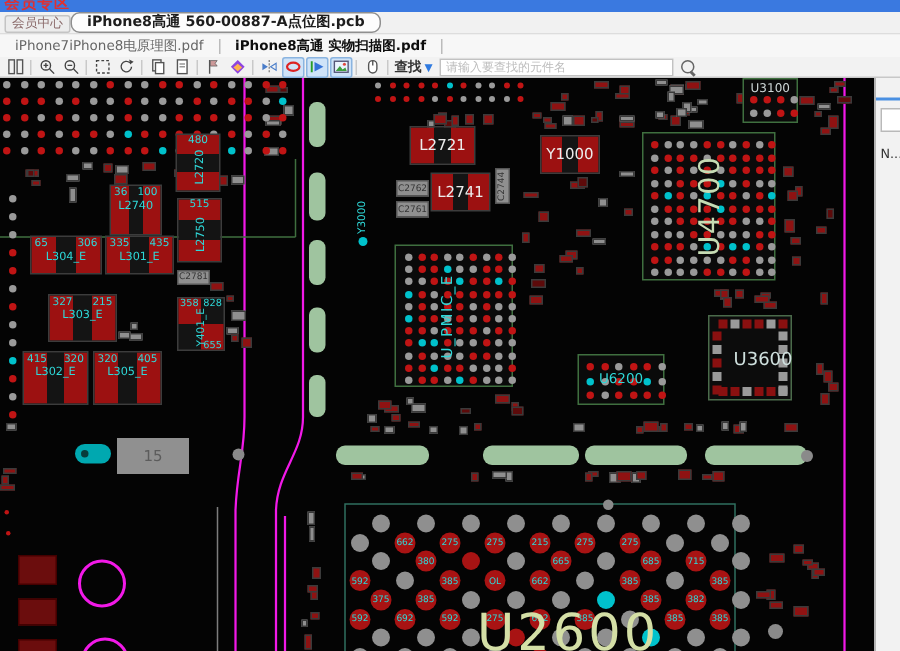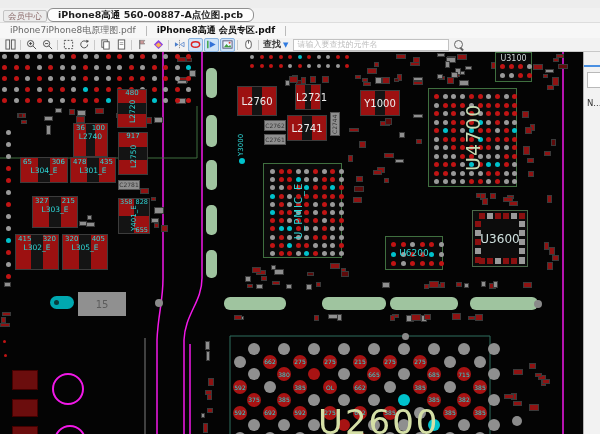--- a/index.html
+++ b/index.html
@@ -41,30 +41,33 @@
   .side-line{position:absolute;left:0;top:13px;width:17px;height:2px;background:#4a90e2;}
   .side-input{position:absolute;left:3px;top:20px;width:22px;height:12px;border:1px solid #b9b9b9;background:#fff;font-size:8px;}
   .side-h{position:absolute;left:3px;top:46px;font-size:8.5px;color:#333;}
   .biglabel{white-space:nowrap;}
 </style>
 </head>
 <body>
 
 <div class="app">
 
+  <div class="titlebar-strip">
+    <span class="titlebar-text">会员专区</span>
+  </div>
 
   <div class="header-row">
     <span class="member">会员中心</span>
     <span class="pcb-tab">iPhone8高通 560-00887-A点位图.pcb</span>
   </div>
 
   <div class="doc-tabs" id="docTabs">
       <span class="doc-tab">iPhone7iPhone8电原理图.pdf</span>
       <span class="tab-sep"></span>
-      <span class="doc-tab active">iPhone8高通 会员专区.pdf</span>
+      <span class="doc-tab active">iPhone8高通 实物扫描图.pdf</span>
       <span class="tab-sep"></span>
     </div>
 
   <div class="toolbar">
     <span id="iconStrip" style="display:flex;align-items:center;">
         <span class="tbi">
           <svg viewBox="0 0 12 12">
             <rect x="1" y="1" width="4" height="10" fill="none" stroke="#555"></rect>
             <rect x="7" y="1" width="4" height="10" fill="none" stroke="#555"></rect>
           </svg>
@@ -728,35 +731,35 @@
       <div style="left: 410px; top: 209px; width: 5px; height: 5px; background: rgb(192, 20, 20); border-radius: 50%;"></div>
       <div style="left: 419.5px; top: 209px; width: 5px; height: 5px; background: rgb(192, 20, 20); border-radius: 50%;"></div>
       <div style="left: 429px; top: 209px; width: 5px; height: 5px; background: rgb(192, 20, 20); border-radius: 50%;"></div>
       <div style="left: 438.5px; top: 209px; width: 5px; height: 5px; background: rgb(192, 20, 20); border-radius: 50%;"></div>
       <div style="color: rgb(47, 216, 216); font-size: 9px; z-index: 3; left: 385px; top: 196px; width: 58px; text-align: center;">U6200</div>
       <div style="left: 117px; top: 37px; width: 30px; height: 39px; background: linear-gradient(rgb(156, 17, 17) 0px, rgb(156, 17, 17) 34%, rgb(20, 20, 20) 34%, rgb(20, 20, 20) 66%, rgb(156, 17, 17) 66%, rgb(156, 17, 17) 100%); border: 1px solid rgb(60, 60, 60);">
         <span style="position:absolute;left:0;top:-1px;width:100%;text-align:center;font-size:7px;color:#2fd8d8">480</span>
         <span style="position:absolute;left:10px;top:6px;height:31px;writing-mode:vertical-rl;transform:rotate(180deg);font-size:7.5px;color:#2fd8d8;text-align:center">L2720</span>
       </div>
       <div style="left: 118px; top: 80px; width: 30px; height: 43px; background: linear-gradient(rgb(156, 17, 17) 0px, rgb(156, 17, 17) 34%, rgb(20, 20, 20) 34%, rgb(20, 20, 20) 66%, rgb(156, 17, 17) 66%, rgb(156, 17, 17) 100%); border: 1px solid rgb(60, 60, 60);">
-        <span style="position:absolute;left:0;top:-1px;width:100%;text-align:center;font-size:7px;color:#2fd8d8">917</span>
+        <span style="position:absolute;left:0;top:-1px;width:100%;text-align:center;font-size:7px;color:#2fd8d8">515</span>
         <span style="position:absolute;left:10px;top:6px;height:35px;writing-mode:vertical-rl;transform:rotate(180deg);font-size:7.5px;color:#2fd8d8;text-align:center">L2750</span>
       </div>
       <div style="left: 73px; top: 71px; width: 35px; height: 34px; background: linear-gradient(90deg, rgb(156, 17, 17) 0px, rgb(156, 17, 17) 36%, rgb(20, 20, 20) 36%, rgb(20, 20, 20) 64%, rgb(156, 17, 17) 64%, rgb(156, 17, 17) 100%); border: 1px solid rgb(60, 60, 60);">
         <span style="position:absolute;left:2px;top:0;font-size:7px;color:#2fd8d8">36</span>
         <span style="position:absolute;right:2px;top:0;font-size:7px;color:#2fd8d8">100</span>
         <span style="position:absolute;left:0;top:8px;width:100%;text-align:center;font-size:7.5px;color:#2fd8d8">L2740</span>
       </div>
       <div style="left: 20px; top: 105px; width: 48px; height: 26px; background: linear-gradient(90deg, rgb(156, 17, 17) 0px, rgb(156, 17, 17) 36%, rgb(20, 20, 20) 36%, rgb(20, 20, 20) 64%, rgb(156, 17, 17) 64%, rgb(156, 17, 17) 100%); border: 1px solid rgb(60, 60, 60);">
         <span style="position:absolute;left:2px;top:0;font-size:7px;color:#2fd8d8">65</span>
         <span style="position:absolute;right:2px;top:0;font-size:7px;color:#2fd8d8">306</span>
         <span style="position:absolute;left:0;top:8px;width:100%;text-align:center;font-size:7.5px;color:#2fd8d8">L304_E</span>
       </div>
       <div style="left: 70px; top: 105px; width: 46px; height: 26px; background: linear-gradient(90deg, rgb(156, 17, 17) 0px, rgb(156, 17, 17) 36%, rgb(20, 20, 20) 36%, rgb(20, 20, 20) 64%, rgb(156, 17, 17) 64%, rgb(156, 17, 17) 100%); border: 1px solid rgb(60, 60, 60);">
-        <span style="position:absolute;left:2px;top:0;font-size:7px;color:#2fd8d8">478</span>
+        <span style="position:absolute;left:2px;top:0;font-size:7px;color:#2fd8d8">335</span>
         <span style="position:absolute;right:2px;top:0;font-size:7px;color:#2fd8d8">435</span>
         <span style="position:absolute;left:0;top:8px;width:100%;text-align:center;font-size:7.5px;color:#2fd8d8">L301_E</span>
       </div>
       <div style="left: 32px; top: 144px; width: 46px; height: 32px; background: linear-gradient(90deg, rgb(156, 17, 17) 0px, rgb(156, 17, 17) 36%, rgb(20, 20, 20) 36%, rgb(20, 20, 20) 64%, rgb(156, 17, 17) 64%, rgb(156, 17, 17) 100%); border: 1px solid rgb(60, 60, 60);">
         <span style="position:absolute;left:2px;top:0;font-size:7px;color:#2fd8d8">327</span>
         <span style="position:absolute;right:2px;top:0;font-size:7px;color:#2fd8d8">215</span>
         <span style="position:absolute;left:0;top:8px;width:100%;text-align:center;font-size:7.5px;color:#2fd8d8">L303_E</span>
       </div>
       <div style="left: 118px; top: 146px; width: 32px; height: 36px; border: 1px solid rgb(60, 60, 60); background: rgb(20, 20, 20);">
         <span style="position:absolute;left:0;top:0;width:50%;height:50%;background:#9c1111"></span>
@@ -769,24 +772,21 @@
       <div style="left: 15px; top: 182px; width: 44px; height: 36px; background: linear-gradient(90deg, rgb(156, 17, 17) 0px, rgb(156, 17, 17) 36%, rgb(20, 20, 20) 36%, rgb(20, 20, 20) 64%, rgb(156, 17, 17) 64%, rgb(156, 17, 17) 100%); border: 1px solid rgb(60, 60, 60);">
         <span style="position:absolute;left:2px;top:0;font-size:7px;color:#2fd8d8">415</span>
         <span style="position:absolute;right:2px;top:0;font-size:7px;color:#2fd8d8">320</span>
         <span style="position:absolute;left:0;top:8px;width:100%;text-align:center;font-size:7.5px;color:#2fd8d8">L302_E</span>
       </div>
       <div style="left: 62px; top: 182px; width: 46px; height: 36px; background: linear-gradient(90deg, rgb(156, 17, 17) 0px, rgb(156, 17, 17) 36%, rgb(20, 20, 20) 36%, rgb(20, 20, 20) 64%, rgb(156, 17, 17) 64%, rgb(156, 17, 17) 100%); border: 1px solid rgb(60, 60, 60);">
         <span style="position:absolute;left:2px;top:0;font-size:7px;color:#2fd8d8">320</span>
         <span style="position:absolute;right:2px;top:0;font-size:7px;color:#2fd8d8">405</span>
         <span style="position:absolute;left:0;top:8px;width:100%;text-align:center;font-size:7.5px;color:#2fd8d8">L305_E</span>
       </div>
-      <div style="left: 237px; top: 34px; width: 40px; height: 30px; background: linear-gradient(90deg, rgb(156, 17, 17) 0px, rgb(156, 17, 17) 36%, rgb(20, 20, 20) 36%, rgb(20, 20, 20) 64%, rgb(156, 17, 17) 64%, rgb(156, 17, 17) 100%); border: 1px solid rgb(60, 60, 60);">
-        <span style="position:absolute;left:0;top:9px;width:100%;text-align:center;font-size:10px;color:#ececec">L2760</span>
-      </div>
-      <div style="left: 295px; top: 32px; width: 26px; height: 26px; background: linear-gradient(90deg, rgb(156, 17, 17) 0px, rgb(156, 17, 17) 36%, rgb(20, 20, 20) 36%, rgb(20, 20, 20) 64%, rgb(156, 17, 17) 64%, rgb(156, 17, 17) 100%); border: 1px solid rgb(60, 60, 60);">
+      <div style="left: 273px; top: 32px; width: 44px; height: 26px; background: linear-gradient(90deg, rgb(156, 17, 17) 0px, rgb(156, 17, 17) 36%, rgb(20, 20, 20) 36%, rgb(20, 20, 20) 64%, rgb(156, 17, 17) 64%, rgb(156, 17, 17) 100%); border: 1px solid rgb(60, 60, 60);">
         <span style="position:absolute;left:0;top:7px;width:100%;text-align:center;font-size:10px;color:#ececec">L2721</span>
       </div>
       <div style="left: 287px; top: 63px; width: 40px; height: 26px; background: linear-gradient(90deg, rgb(156, 17, 17) 0px, rgb(156, 17, 17) 36%, rgb(20, 20, 20) 36%, rgb(20, 20, 20) 64%, rgb(156, 17, 17) 64%, rgb(156, 17, 17) 100%); border: 1px solid rgb(60, 60, 60);">
         <span style="position:absolute;left:0;top:7px;width:100%;text-align:center;font-size:10px;color:#ececec">L2741</span>
       </div>
       <div style="left: 360px; top: 38px; width: 40px; height: 26px; background: linear-gradient(90deg, rgb(156, 17, 17) 0px, rgb(156, 17, 17) 36%, rgb(20, 20, 20) 36%, rgb(20, 20, 20) 64%, rgb(156, 17, 17) 64%, rgb(156, 17, 17) 100%); border: 1px solid rgb(60, 60, 60);">
         <span style="position:absolute;left:0;top:7px;width:100%;text-align:center;font-size:10px;color:#ececec">Y1000</span>
       </div>
       <div style="left: 264px; top: 68px; width: 22px; height: 11px; background: rgb(143, 143, 143); border: 1px solid rgb(85, 85, 85);">
         <span style="position:absolute;left:0;top:0;width:100%;text-align:center;font-size:6px;color:#353535;line-height:9px">C2762</span>
@@ -820,21 +820,21 @@
         <span style="position:absolute;left:2px;top:10px;width:6px;height:6px;background:#8a1010"></span>
         <span style="position:absolute;right:2px;top:10px;width:6px;height:6px;background:#9a9a9a"></span>
         <span style="position:absolute;left:2px;top:19px;width:6px;height:6px;background:#9a9a9a"></span>
         <span style="position:absolute;right:2px;top:19px;width:6px;height:6px;background:#9a9a9a"></span>
         <span style="position:absolute;left:2px;top:28px;width:6px;height:6px;background:#8a1010"></span>
         <span style="position:absolute;right:2px;top:28px;width:6px;height:6px;background:#9a9a9a"></span>
         <span style="position:absolute;left:2px;top:37px;width:6px;height:6px;background:#9a9a9a"></span>
         <span style="position:absolute;right:2px;top:37px;width:6px;height:6px;background:#9a9a9a"></span>
         <span style="position:absolute;left:2px;top:46px;width:6px;height:6px;background:#8a1010"></span>
         <span style="position:absolute;right:2px;top:46px;width:6px;height:6px;background:#9a9a9a"></span>
-        <span style="position:absolute;left:0;top:20.5px;width:100%;text-align:center;font-size:12px;color:#cfe0de">U3600</span>
+        <span style="position:absolute;left:16px;top:20.5px;width:100%;text-align:left;font-size:12px;color:#cfe0de">U3600</span>
       </div>
       <div style="left: 248px; top: 291px; width: 12px; height: 12px; background: rgb(143, 143, 143); border-radius: 50%;"></div>
       <div style="left: 278px; top: 291px; width: 12px; height: 12px; background: rgb(143, 143, 143); border-radius: 50%;"></div>
       <div style="left: 308px; top: 291px; width: 12px; height: 12px; background: rgb(143, 143, 143); border-radius: 50%;"></div>
       <div style="left: 338px; top: 291px; width: 12px; height: 12px; background: rgb(143, 143, 143); border-radius: 50%;"></div>
       <div style="left: 368px; top: 291px; width: 12px; height: 12px; background: rgb(143, 143, 143); border-radius: 50%;"></div>
       <div style="left: 398px; top: 291px; width: 12px; height: 12px; background: rgb(143, 143, 143); border-radius: 50%;"></div>
       <div style="left: 428px; top: 291px; width: 12px; height: 12px; background: rgb(143, 143, 143); border-radius: 50%;"></div>
       <div style="left: 458px; top: 291px; width: 12px; height: 12px; background: rgb(143, 143, 143); border-radius: 50%;"></div>
       <div style="left: 488px; top: 291px; width: 12px; height: 12px; background: rgb(143, 143, 143); border-radius: 50%;"></div>

